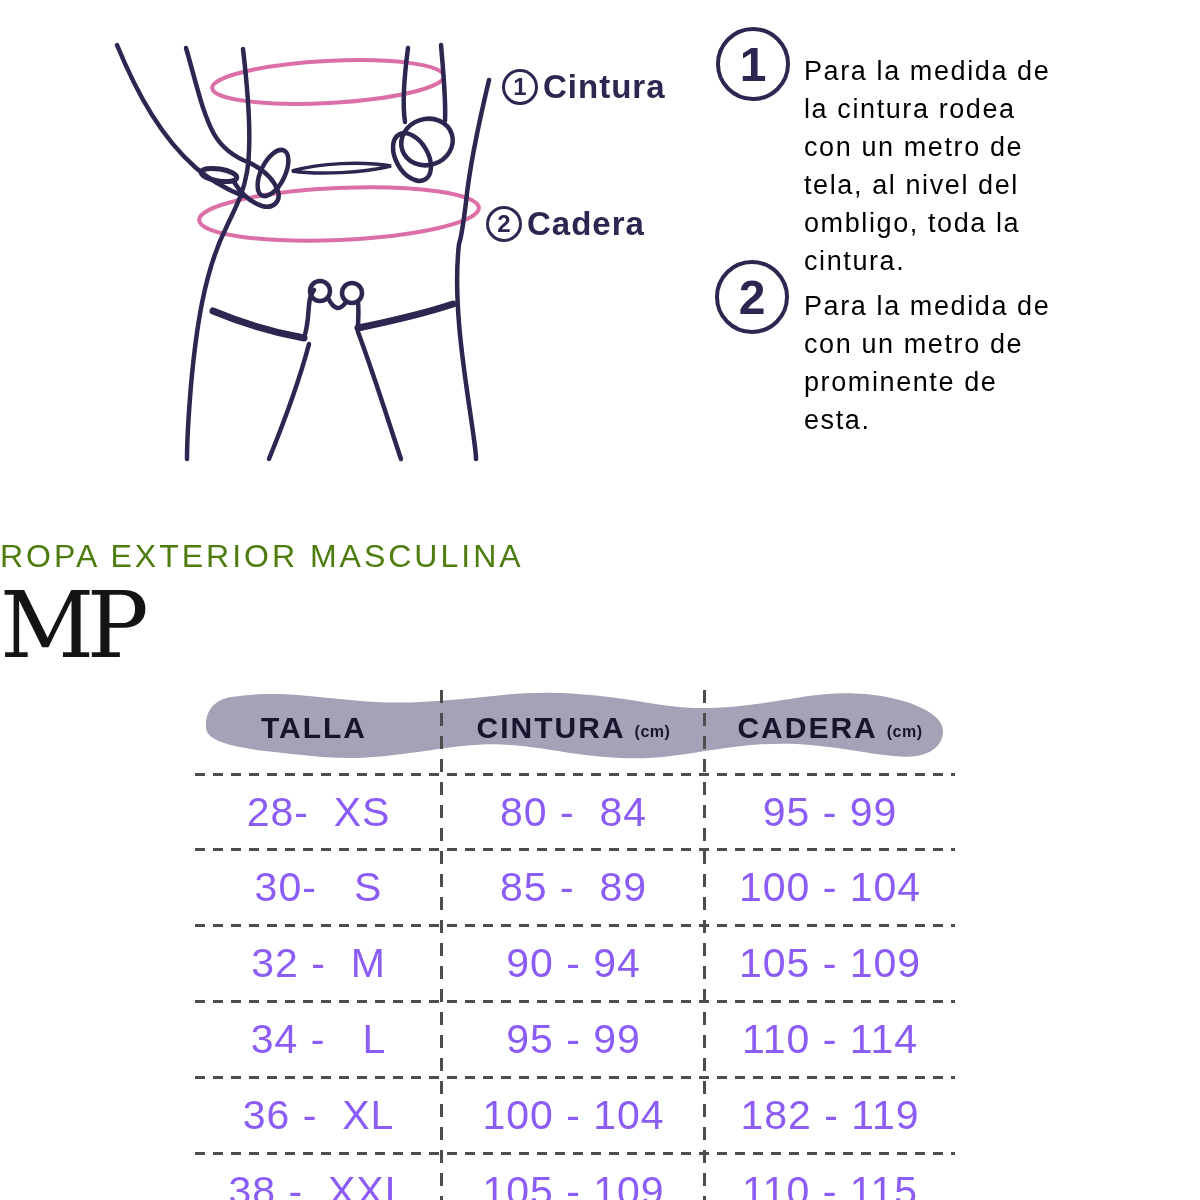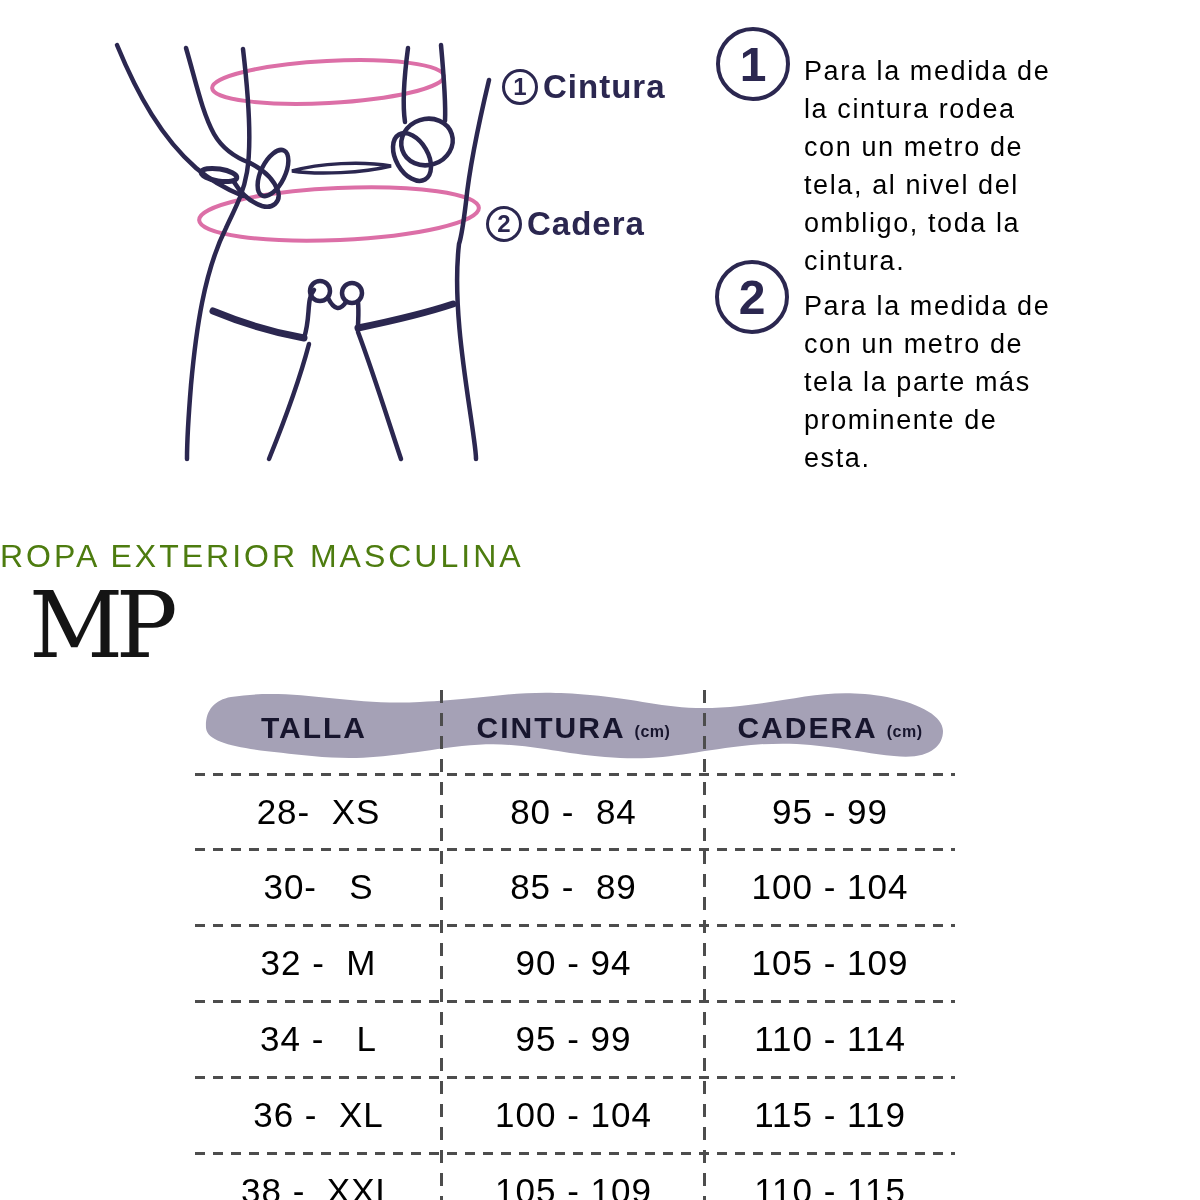--- a/index.html
+++ b/index.html
@@ -35,21 +35,21 @@
   }
   #instruction-text-1{top:52px;}
   #instruction-text-2{top:287px;}
   #section-title{
     position:absolute;left:0;top:538px;width:760px;
     font-size:32px;font-weight:400;letter-spacing:3px;color:#4d7c0f;
   }
   #brand-logo{
     position:absolute;left:0;top:580px;width:760px;
     font-family:"DejaVu Serif",serif;font-size:92px;line-height:1;
-    letter-spacing:-0.08em;color:#141414;padding-left:29px;
+    letter-spacing:-0.08em;color:#141414;
   }
 
   
   #size-table{position:absolute;left:195px;top:686px;width:760px;height:514px;}
   #header-band{position:absolute;left:0;top:4px;width:760px;height:76px;}
   .header-row{
     position:absolute;left:0;top:4px;width:760px;height:76px;
     display:grid;grid-template-columns:247px 263px 250px;
   }
   .header-cell{
@@ -64,21 +64,21 @@
   .dash-v{
     position:absolute;top:4px;width:3px;height:510px;
     background:repeating-linear-gradient(to bottom,#4d4d4d 0 13px,transparent 13px 23px);
   }
   .t-row{
     position:absolute;left:0;width:760px;height:72px;
     display:grid;grid-template-columns:247px 263px 250px;
   }
   .t-cell{
     display:flex;align-items:center;justify-content:center;
-    font-size:35px;color:#000000;letter-spacing:1px;white-space:pre;
+    font-size:41px;color:#8b5cf6;letter-spacing:1px;white-space:pre;
   }
 </style>
 </head>
 <body>
 
 <div id="canvas">
 
   <svg id="body-art" viewBox="80 20 420 470" fill="none">
 
     <ellipse cx="328" cy="82" rx="116" ry="21" transform="rotate(-3 328 82)" stroke="#dc6fa7" stroke-width="4"></ellipse>
@@ -129,21 +129,20 @@
     <div>con un metro de</div>
     <div>tela, al nivel del</div>
     <div>ombligo, toda la</div>
     <div>cintura.</div>
   </div>
 
   <div class="step-circle" id="step-circle-2">2</div>
   <div class="instruction-text" id="instruction-text-2">
     <div>Para la medida de</div>
     <div>con un metro de</div>
-    <div>tela la parte más</div>
     <div>prominente de</div>
     <div>esta.</div>
   </div>
 
   <div id="section-title">ROPA EXTERIOR MASCULINA</div>
   <div id="brand-logo">MP</div>
 
   <div id="size-table">
     <svg id="header-band" viewBox="0 0 760 76" preserveAspectRatio="none">
       <path fill="#a5a1b6" d="M 36,7 C 100,-3 150,16 225,12 C 300,9 322,-2 395,5 C 455,10 478,23 545,16
@@ -192,21 +191,21 @@
       <div class="t-cell">105 - 109</div>
     </div>
     <div class="t-row" style="top:317px">
       <div class="t-cell">34 -   L</div>
       <div class="t-cell">95 - 99</div>
       <div class="t-cell">110 - 114</div>
     </div>
     <div class="t-row" style="top:393px">
       <div class="t-cell">36 -  XL</div>
       <div class="t-cell">100 - 104</div>
-      <div class="t-cell">115 - 119</div>
+      <div class="t-cell">182 - 119</div>
     </div>
     <div class="t-row" style="top:469px">
       <div class="t-cell">38 -  XXL</div>
       <div class="t-cell">105 - 109</div>
       <div class="t-cell">110 - 115</div>
     </div>
   </div>
 
 </div>
 

